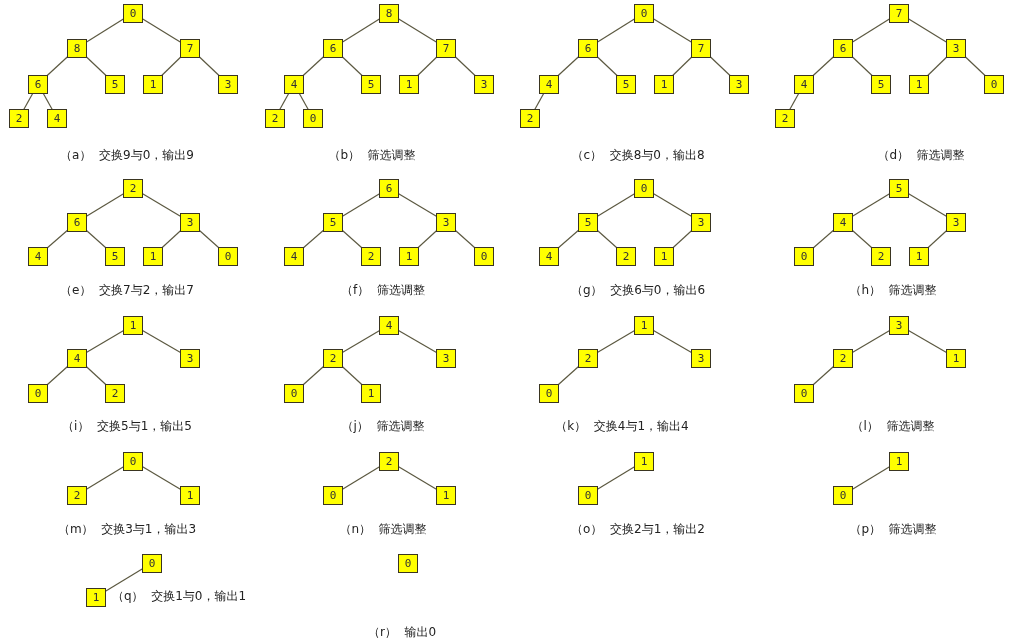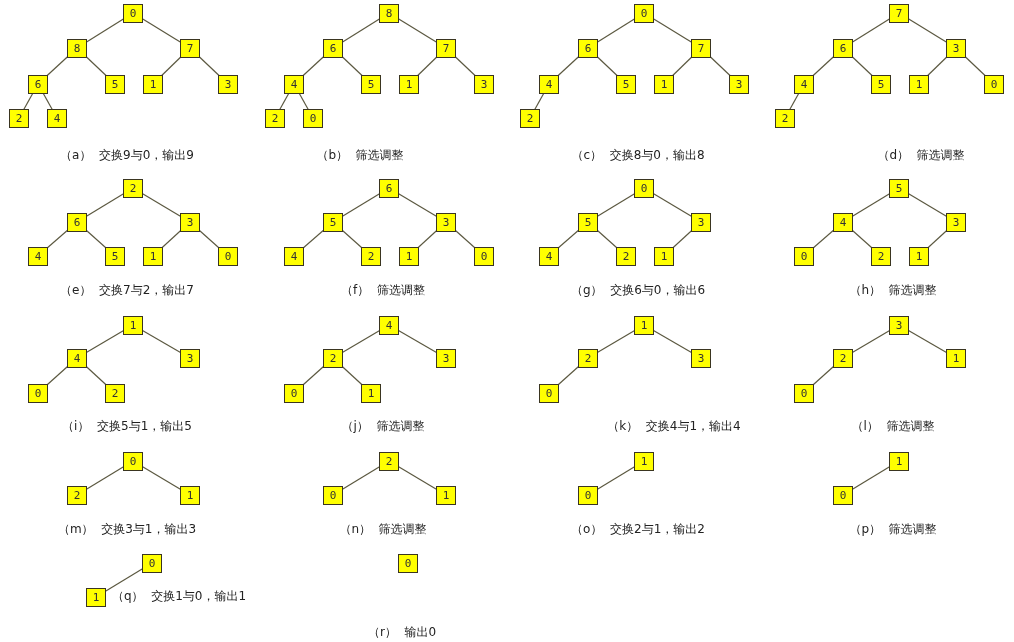--- a/index.html
+++ b/index.html
@@ -112,21 +112,21 @@
     <div class="caption" style="left: 127px; top: 155px;">（a）  交换9与0，输出9</div>
     <div class="node" style="left: 379px; top: 4px;">8</div>
     <div class="node" style="left: 323px; top: 39px;">6</div>
     <div class="node" style="left: 436px; top: 39px;">7</div>
     <div class="node" style="left: 284px; top: 75px;">4</div>
     <div class="node" style="left: 361px; top: 75px;">5</div>
     <div class="node" style="left: 399px; top: 75px;">1</div>
     <div class="node" style="left: 474px; top: 75px;">3</div>
     <div class="node" style="left: 265px; top: 109px;">2</div>
     <div class="node" style="left: 303px; top: 109px;">0</div>
-    <div class="caption" style="left: 360px; top: 155px;">（b）  筛选调整</div>
+    <div class="caption" style="left: 372px; top: 155px;">（b）  筛选调整</div>
     <div class="node" style="left: 634px; top: 4px;">0</div>
     <div class="node" style="left: 578px; top: 39px;">6</div>
     <div class="node" style="left: 691px; top: 39px;">7</div>
     <div class="node" style="left: 539px; top: 75px;">4</div>
     <div class="node" style="left: 616px; top: 75px;">5</div>
     <div class="node" style="left: 654px; top: 75px;">1</div>
     <div class="node" style="left: 729px; top: 75px;">3</div>
     <div class="node" style="left: 520px; top: 109px;">2</div>
     <div class="caption" style="left: 638px; top: 155px;">（c）  交换8与0，输出8</div>
     <div class="node" style="left: 889px; top: 4px;">7</div>
@@ -177,21 +177,21 @@
     <div class="node" style="left: 379px; top: 316px;">4</div>
     <div class="node" style="left: 323px; top: 349px;">2</div>
     <div class="node" style="left: 436px; top: 349px;">3</div>
     <div class="node" style="left: 284px; top: 384px;">0</div>
     <div class="node" style="left: 361px; top: 384px;">1</div>
     <div class="caption" style="left: 383px; top: 426px;">（j）  筛选调整</div>
     <div class="node" style="left: 634px; top: 316px;">1</div>
     <div class="node" style="left: 578px; top: 349px;">2</div>
     <div class="node" style="left: 691px; top: 349px;">3</div>
     <div class="node" style="left: 539px; top: 384px;">0</div>
-    <div class="caption" style="left: 674px; top: 426px;">（k）  交换4与1，输出4</div>
+    <div class="caption" style="left: 622px; top: 426px;">（k）  交换4与1，输出4</div>
     <div class="node" style="left: 889px; top: 316px;">3</div>
     <div class="node" style="left: 833px; top: 349px;">2</div>
     <div class="node" style="left: 946px; top: 349px;">1</div>
     <div class="node" style="left: 794px; top: 384px;">0</div>
     <div class="caption" style="left: 893px; top: 426px;">（l）  筛选调整</div>
     <div class="node" style="left: 123px; top: 452px;">0</div>
     <div class="node" style="left: 67px; top: 486px;">2</div>
     <div class="node" style="left: 180px; top: 486px;">1</div>
     <div class="caption" style="left: 127px; top: 529px;">（m）  交换3与1，输出3</div>
     <div class="node" style="left: 379px; top: 452px;">2</div>

